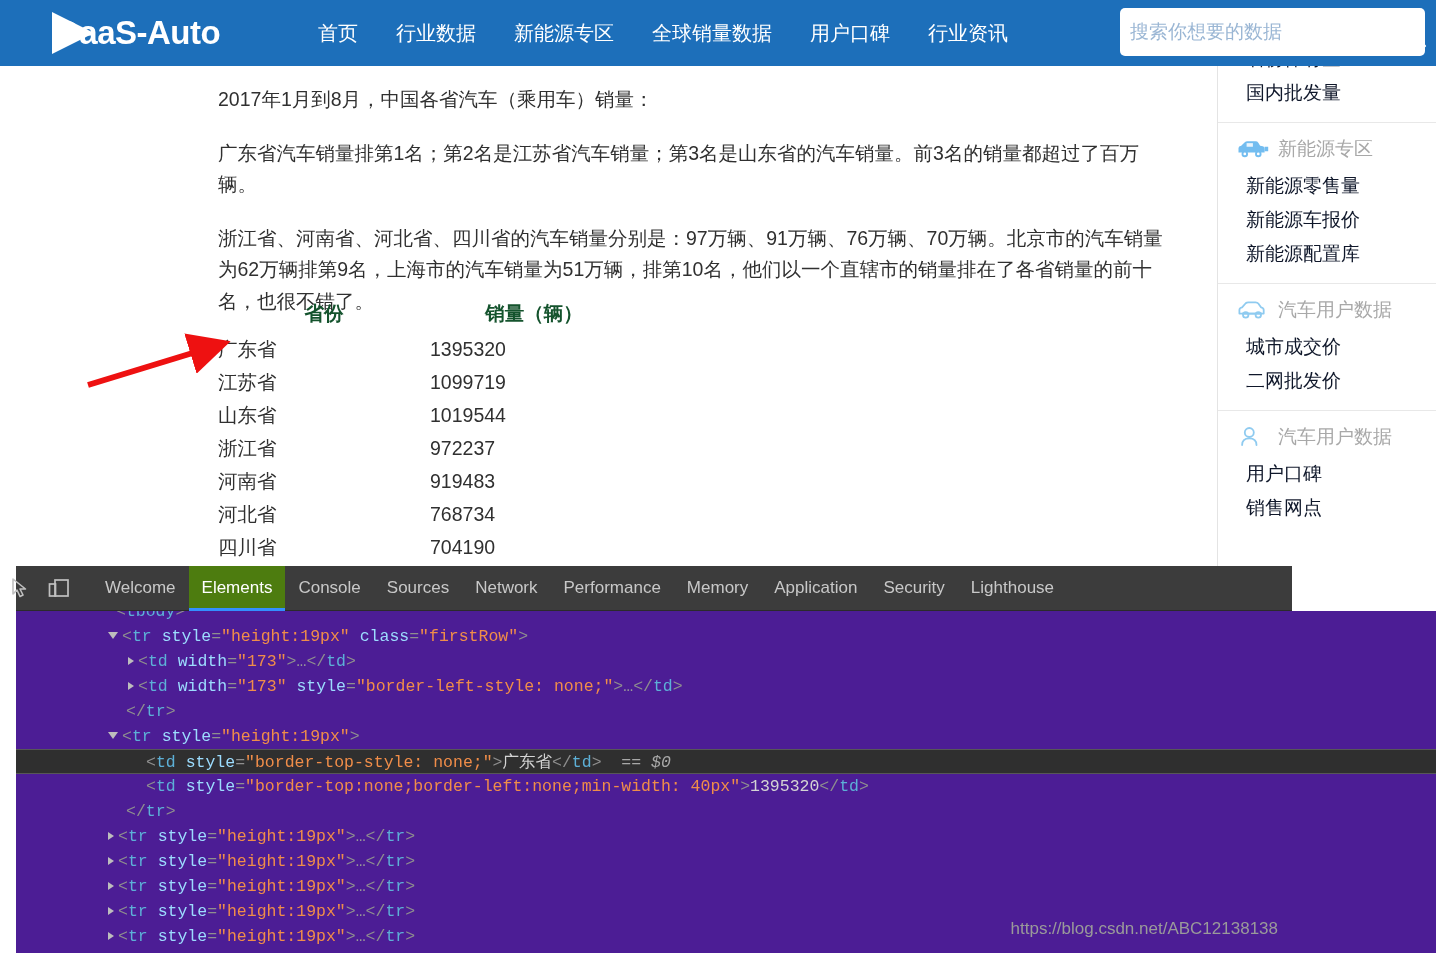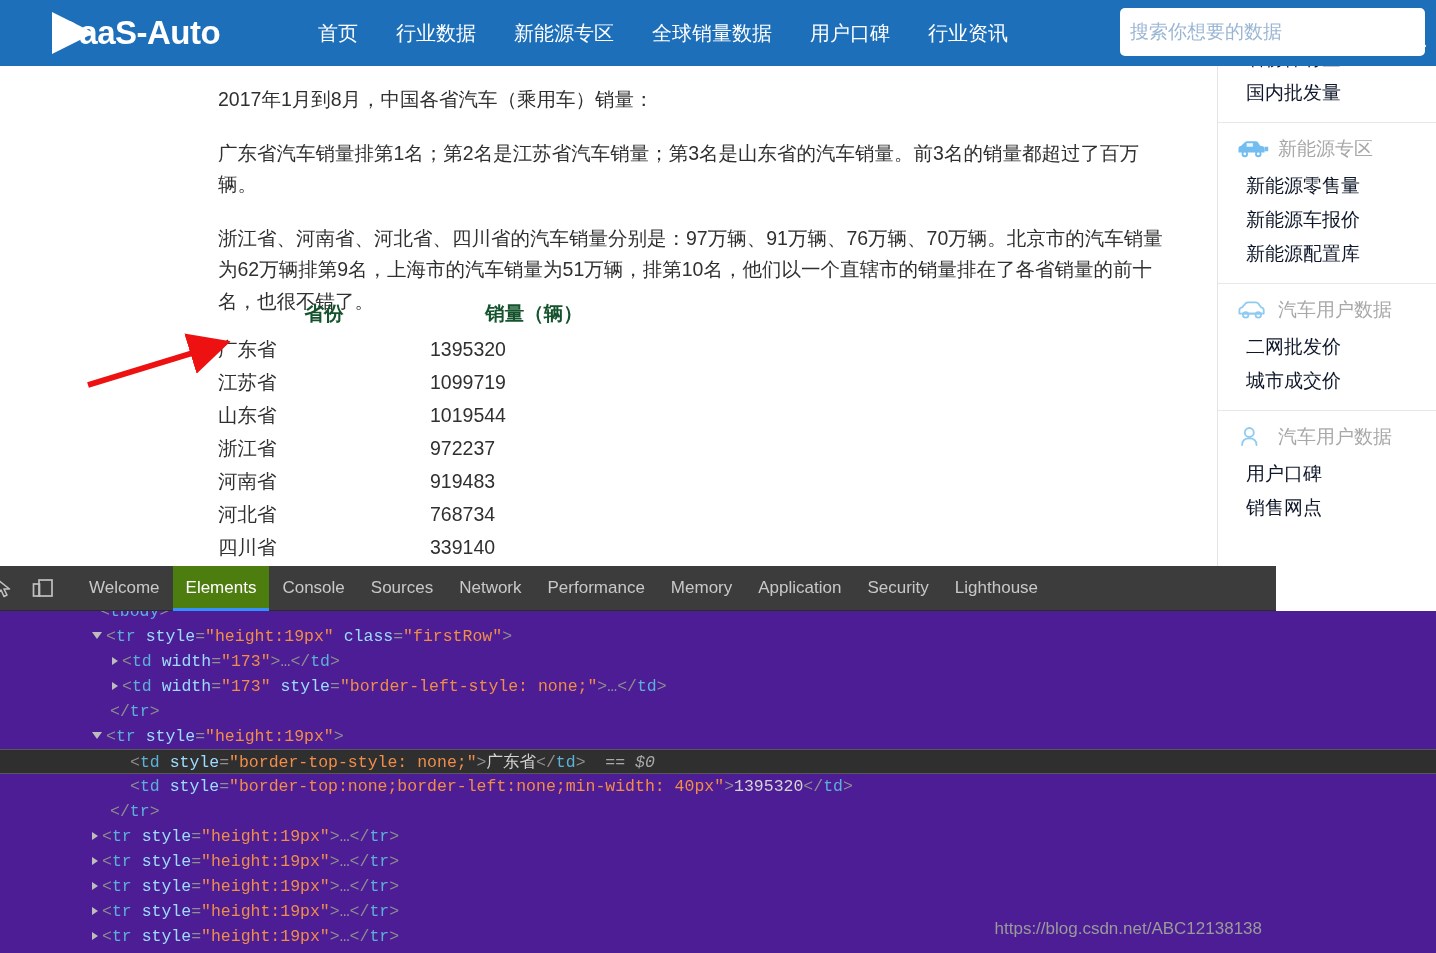--- a/index.html
+++ b/index.html
@@ -120,21 +120,21 @@
     color: #0f172a;
     font-size: 19px; cursor: pointer;
     margin-left: 28px; margin-right: 16px;
   }
 
   
   .arrow-svg { position: absolute; pointer-events: none; z-index: 6; }
 
   
   .devtools {
-    position: absolute; left: 0; top: 566px;
+    position: absolute; left: 16px; top: 566px;
     width: 1276px; height: 387px;
     background: #242424;
     z-index: 8;
     font-family: "Liberation Mono", "DejaVu Sans Mono", monospace;
   }
   .dt-tabbar {
     position: relative; height: 45px;
     background: #3c3c3c;
     display: flex; align-items: center;
     border-bottom: 1px solid #2b2b2b;
@@ -273,21 +273,21 @@
         <tr>
           <td>河南省</td>
           <td>919483</td>
         </tr>
         <tr>
           <td>河北省</td>
           <td>768734</td>
         </tr>
         <tr>
           <td>四川省</td>
-          <td>339140</td>
+          <td>704190</td>
         </tr>
         <tr>
           <td>北京市</td>
           <td>620620</td>
         </tr>
       </tbody>
     </table>
   </div>
 
   <div class="right-rail">
@@ -319,22 +319,22 @@
       <div class="rail-group">
         <div class="rail-head">
           <svg class="rail-icon" viewBox="0 0 40 28">
             <path d="M6 18 L6 14 Q6 11.5 9 11 L13 6.5 Q14 5.5 16 5.5 L24 5.5 Q26 5.5 27 6.8 L30 11 Q33 11.5 33 14 L33 18 Z" fill="none" stroke="#8fcbf0" stroke-width="2" stroke-linejoin="round"></path>
             <line x1="9" y1="18" x2="31" y2="18" stroke="#8fcbf0" stroke-width="2"></line>
             <circle cx="13" cy="19.5" r="3" fill="none" stroke="#8fcbf0" stroke-width="2"></circle>
             <circle cx="27" cy="19.5" r="3" fill="none" stroke="#8fcbf0" stroke-width="2"></circle>
           </svg>
           <span class="rail-head-title">汽车用户数据</span>
         </div>
+        <a class="rail-link">城市成交价</a>
         <a class="rail-link">二网批发价</a>
-        <a class="rail-link">城市成交价</a>
       </div>
 
       <div class="rail-group">
         <div class="rail-head">
           <svg class="rail-icon" viewBox="0 0 40 28">
             <circle cx="17" cy="9" r="5" fill="none" stroke="#8fcbf0" stroke-width="2"></circle>
             <path d="M9 23 Q9 15.5 17 15.5 Q25 15.5 25 23" fill="none" stroke="#8fcbf0" stroke-width="2" stroke-linecap="round"></path>
           </svg>
           <span class="rail-head-title">汽车用户数据</span>
         </div>

